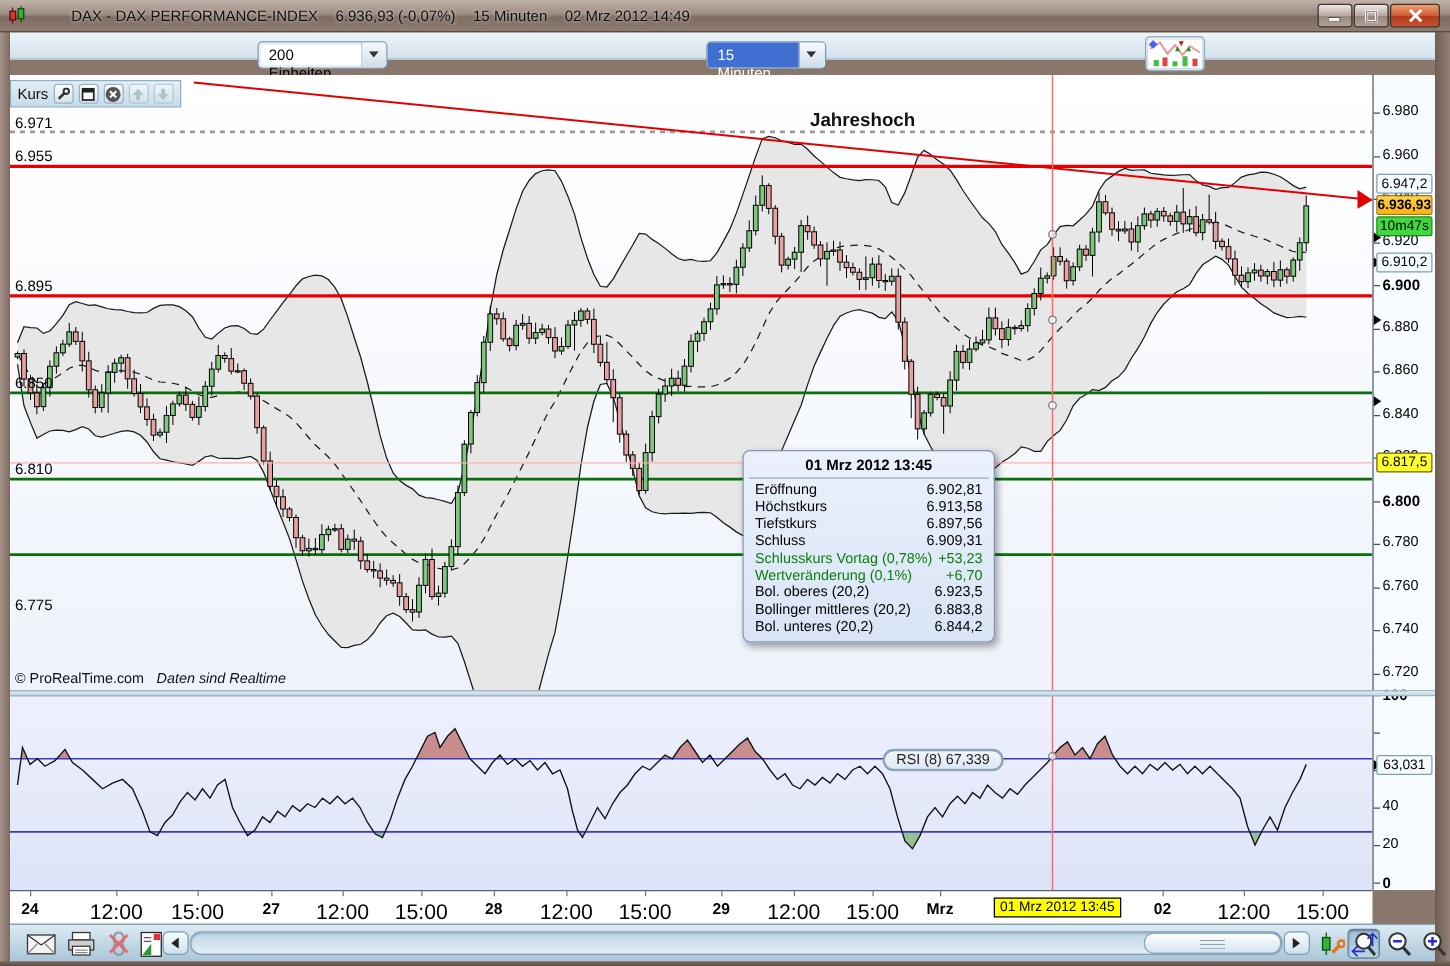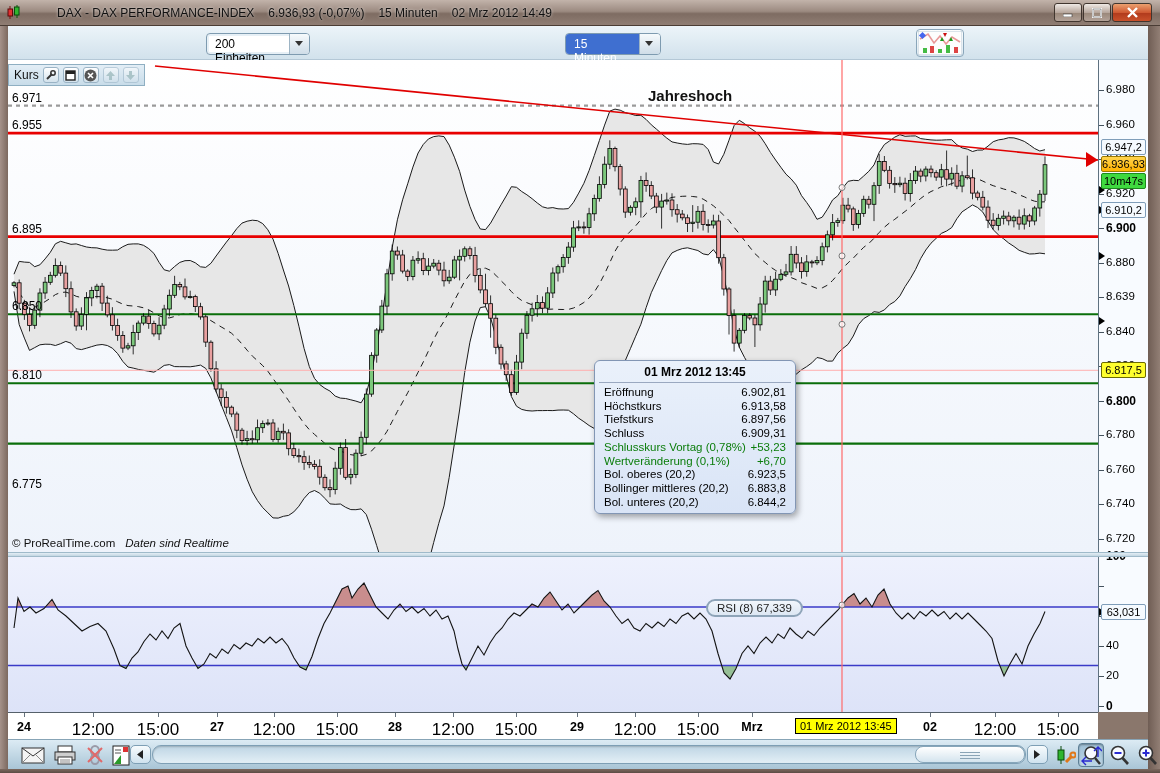--- a/index.html
+++ b/index.html
@@ -16,21 +16,21 @@
   #frame-left{left:0;top:26px;width:8px;height:747px;}
   #frame-right{left:1148px;top:26px;width:12px;height:747px;background:linear-gradient(90deg,#6f5d54,#927f75);}
   #frame-bottom{left:0;top:769px;width:1160px;height:4px;background:linear-gradient(#7c695f,#5c4c44);}
   #win-controls{position:absolute;right:8px;top:3px;display:flex;gap:1px;}
   .winbtn{width:28px;height:19px;border:1px solid #41362f;border-radius:3px;
     background:linear-gradient(#efe9e5,#b7a79d 50%,#998779 52%,#b3a298);display:flex;align-items:center;justify-content:center;}
   .winbtn.close{width:40px;background:linear-gradient(#eba06f,#cf5a33 50%,#b03a1c 52%,#c9512b);}
   #app-icon{width:15px;height:15px;margin:0 7px 0 6px;}
 
   
-  #toolbar-top{position:absolute;left:8px;top:26px;width:1140px;height:34px;
+  #toolbar-top{position:absolute;left:8px;top:26px;width:1140px;height:22px;
     background:linear-gradient(#ecf4f9,#d2e2ec);border-bottom:1px solid #b4c8d6;}
   .combo{position:absolute;top:7px;height:22px;border:1px solid #7e9bb0;border-radius:4px;
     background:#fff;box-shadow:0 0 0 2px #e7f0f6 inset;display:flex;font-size:12px;}
   .combo .val{padding:3px 8px 0 8px;min-width:72px;color:#000;}
   .combo .arr{width:22px;border-left:1px solid #9db4c4;border-radius:0 3px 3px 0;
     background:linear-gradient(#f6fafc,#cfdde8);display:flex;align-items:center;justify-content:center;}
   .combo.sel .val{background:#3f6fd0;color:#fff;border-radius:3px 0 0 3px;}
   #combo-units{left:198px;width:104px;}
   #combo-tf{left:557px;width:96px;}
   .chart-style-btn{position:absolute;left:908px;top:3px;width:48px;height:28px;border:1px solid #8aa6ba;
@@ -68,21 +68,21 @@
 
   
   #right-axis{position:absolute;left:1098px;top:60px;width:50px;height:652px;
     background:#f8fbff;border-left:1px solid #5f7180;z-index:4;}
   .atick{position:absolute;left:0;width:5px;height:1px;background:#44525e;}
   .albl{position:absolute;left:7px;font-size:11.5px;color:#000;white-space:nowrap;}
   .albl.bold{font-weight:bold;font-size:12px;}
   .abox{position:absolute;left:2px;width:45px;height:16px;line-height:14px;text-align:center;
     font-size:11px;border-radius:2px;color:#000;white-space:nowrap;}
   .abox.blue{background:#f5faff;border:1px solid #7f9db9;}
-  .abox.gold{background:linear-gradient(#ffd44f,#ffb200);border:1px solid #9c7a00;font-weight:normal;}
+  .abox.gold{background:linear-gradient(#ffd44f,#ffb200);border:1px solid #9c7a00;font-weight:bold;}
   .abox.green{background:#3fd93f;border:1px solid #1d8a1d;}
   .abox.yellow{background:#ffff2e;border:1px solid #6b6b00;}
   .amark{position:absolute;left:0;width:0;height:0;border-top:4px solid transparent;
     border-bottom:4px solid transparent;border-left:6px solid #000;}
 
   
   #x-axis{position:absolute;left:8px;top:712px;width:1090px;height:27px;background:#fff;
     border-top:1px solid #55606a;z-index:4;}
   .xtick{position:absolute;top:0;width:1px;height:4px;background:#66727e;}
   .xlbl{position:absolute;top:7px;width:56px;margin-left:-28px;text-align:center;font-size:17px;color:#000;}
@@ -731,21 +731,21 @@
       <div class="albl" style="top:57.5px">6.960</div>
       <div class="atick" style="top:99.0px"></div>
       <div class="albl" style="top:92.0px">6.940</div>
       <div class="atick" style="top:133.5px"></div>
       <div class="albl" style="top:126.5px">6.920</div>
       <div class="atick" style="top:168.0px"></div>
       <div class="albl bold" style="top:161.0px">6.900</div>
       <div class="atick" style="top:202.5px"></div>
       <div class="albl" style="top:195.5px">6.880</div>
       <div class="atick" style="top:237.0px"></div>
-      <div class="albl" style="top:230.0px">8.639</div>
+      <div class="albl" style="top:230.0px">6.860</div>
       <div class="atick" style="top:271.5px"></div>
       <div class="albl" style="top:264.5px">6.840</div>
       <div class="atick" style="top:306.0px"></div>
       <div class="albl" style="top:299.0px">6.820</div>
       <div class="atick" style="top:340.5px"></div>
       <div class="albl bold" style="top:333.5px">6.800</div>
       <div class="atick" style="top:375.0px"></div>
       <div class="albl" style="top:368.0px">6.780</div>
       <div class="atick" style="top:409.5px"></div>
       <div class="albl" style="top:402.5px">6.760</div>

